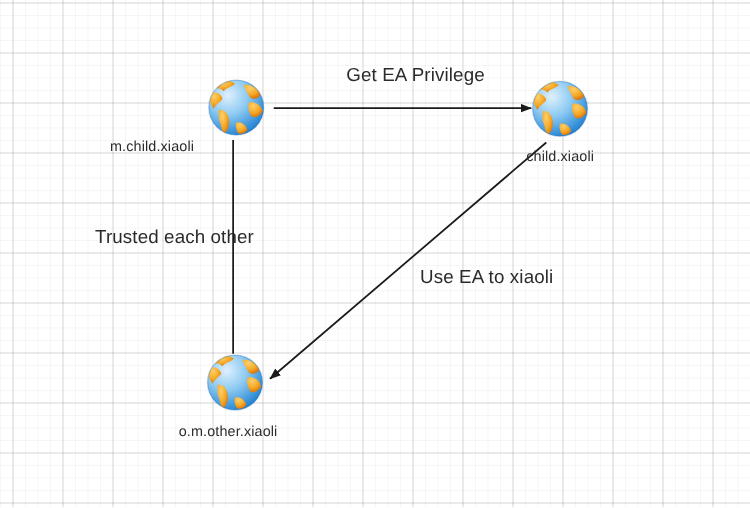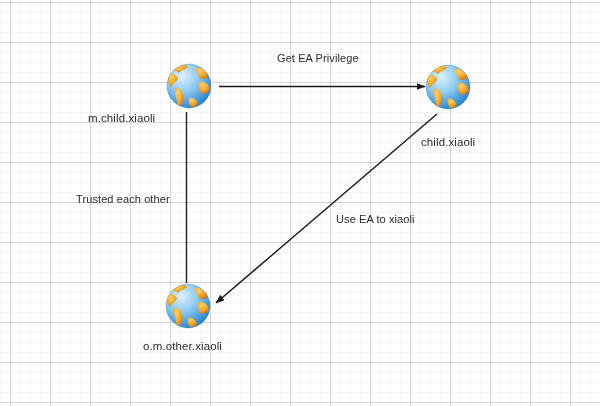--- a/index.html
+++ b/index.html
@@ -45,30 +45,30 @@
   .node svg { display: block; width: 48px; height: 48px; }
   .node-label {
     position: absolute;
     font-size: 11.5px;
     color: #2b2b2b;
     white-space: nowrap;
     letter-spacing: 0.1px;
   }
   .edge-label {
     position: absolute;
-    font-size: 11px;
+    font-size: 15px;
     color: #2b2b2b;
     white-space: nowrap;
     letter-spacing: 0.1px;
   }
   #label-node-0 { left: 88px; top: 112px; }
-  #label-node-1 { left: 421px; top: 136px; }
+  #label-node-1 { left: 421px; top: 120px; }
   #label-node-2 { left: 143px; top: 340px; }
   #label-edge-0 { left: 277px; top: 52px; }
-  #label-edge-1 { left: 76px; top: 181px; margin-top: 12px; }
+  #label-edge-1 { left: 76px; top: 181px; }
   #label-edge-2 { left: 336px; top: 213px; }
 </style>
 </head>
 <body>
 
 <div id="canvas">
 
   <svg id="edges" viewBox="0 0 600 406">
     <defs>
       <marker id="arrowhead" markerWidth="9" markerHeight="7" refX="8.5" refY="3.5" orient="auto" markerUnits="userSpaceOnUse">

